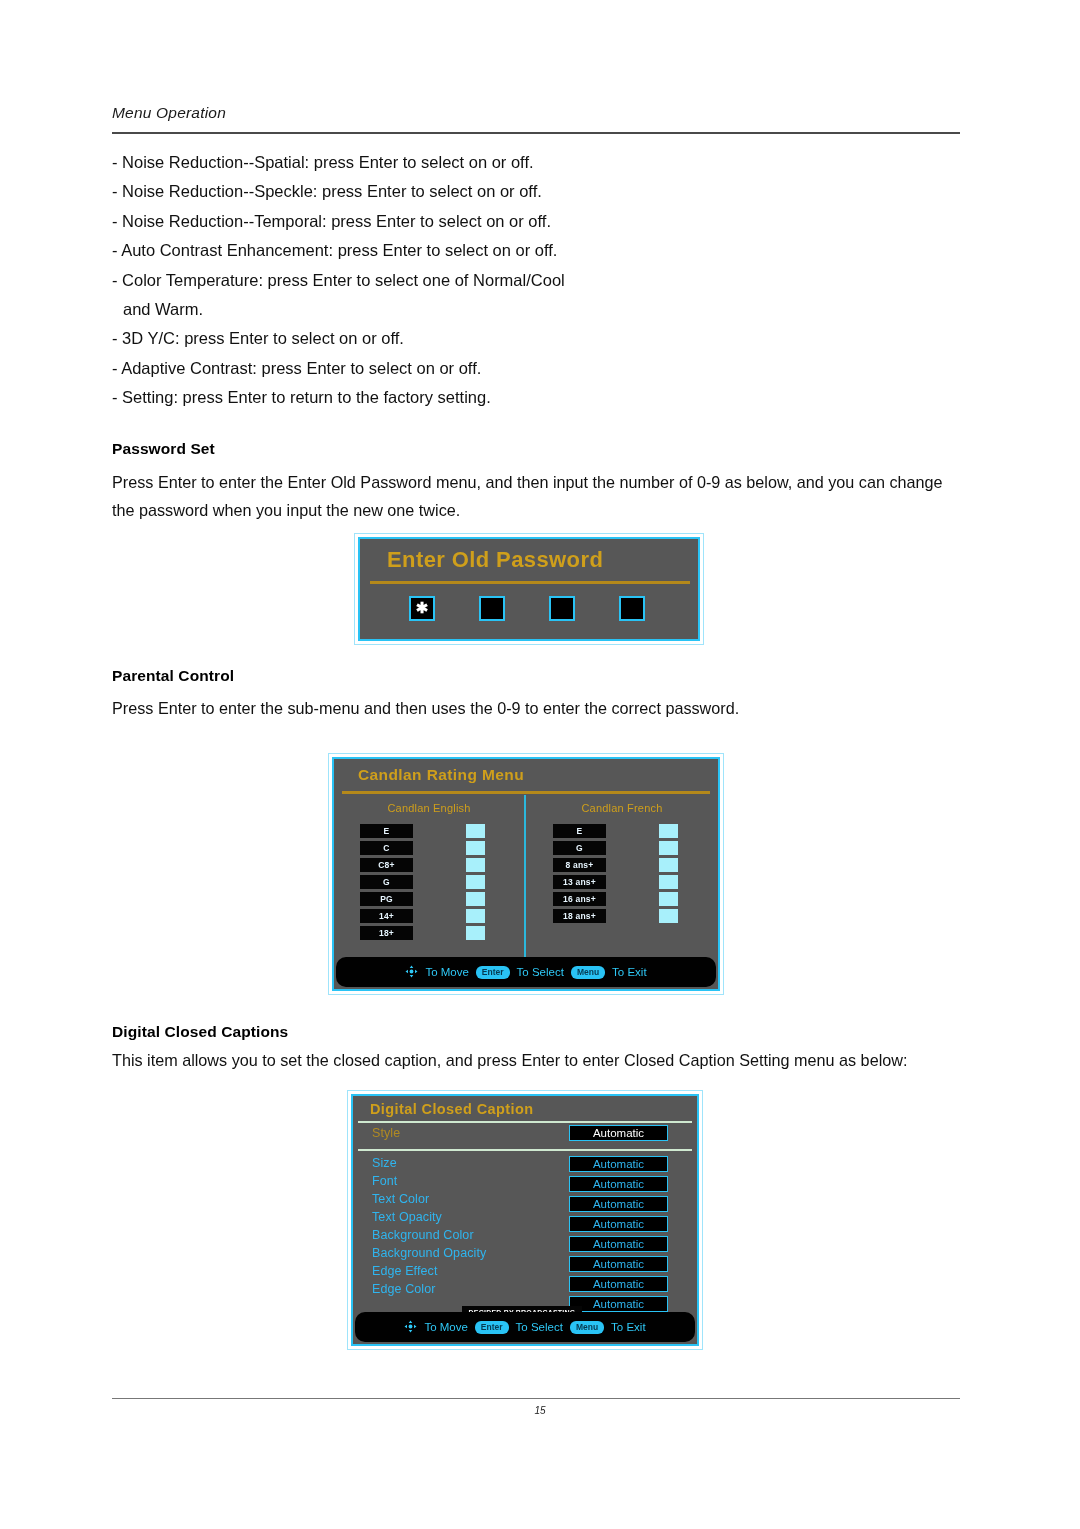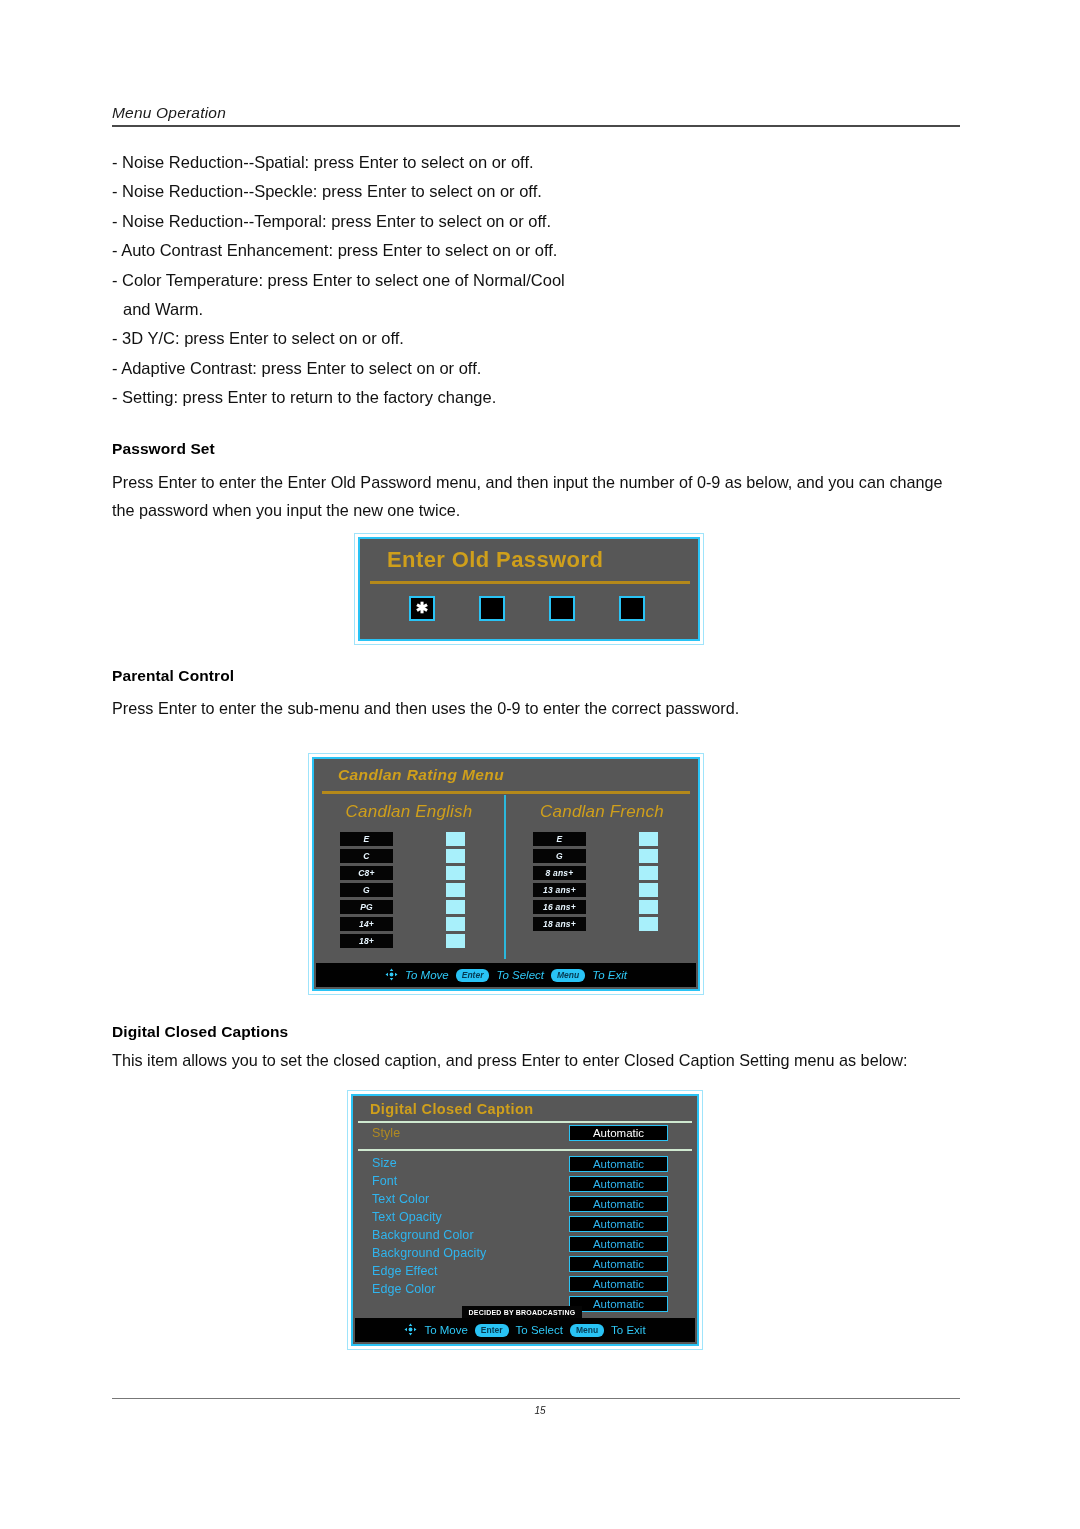--- a/index.html
+++ b/index.html
@@ -21,21 +21,21 @@
     position: absolute;
     left: 112px;
     top: 104px;
     width: 848px;
   }
   .page-header-title {
     font-style: italic;
     font-size: 15.5px;
     color: #1a1a1a;
     letter-spacing: .2px;
-    padding-bottom: 3px;
+    padding-bottom: 10px;
   }
   .page-header-rule {
     height: 2px;
     background: #4a4a4a;
     width: 100%;
   }
 
   .page-footer-rule {
     position: absolute;
     left: 112px;
@@ -140,25 +140,24 @@
     border: 2px solid #29c3f5;
     color: #ffffff;
     font-size: 15px;
     line-height: 19px;
     text-align: center;
     font-weight: bold;
   }
 
   
   #rating-osd {
-    left: 312px;
+    left: 332px;
     top: 757px;
     width: 388px;
     height: 234px;
-    font-style: italic;
   }
   #rating-osd .osd-title {
     position: absolute;
     left: 24px;
     top: 7px;
     font-size: 15.5px;
   }
   #rating-osd .osd-rule {
     position: absolute;
     left: 8px;
@@ -176,21 +175,21 @@
   }
   .rating-col {
     width: 50%;
     position: relative;
     box-sizing: border-box;
   }
   .rating-col.left { border-right: 2px solid #2bb8dd; }
   .rating-col-head {
     text-align: center;
     color: #cf9f1b;
-    font-size: 17px;
+    font-size: 11px;
     padding-top: 7px;
     letter-spacing: .2px;
   }
   .rating-rows {
     margin-top: 10px;
     padding-left: 26px;
     display: flex;
     flex-direction: column;
     gap: 3px;
   }
@@ -288,28 +287,29 @@
     line-height: 14px;
     text-align: center;
     letter-spacing: .2px;
   }
 
   
   .osd-footer {
     position: absolute;
     left: 2px;
     bottom: 2px;
-    height: 24px;
+    height: 30px;
     background: #010101;
     display: flex;
     align-items: center;
     justify-content: center;
     gap: 7px;
     color: #2fc9f7;
     font-size: 11.5px;
+    border-radius: 10px;
   }
   #rating-osd .osd-footer { width: 380px; }
   #dcc-osd .osd-footer { width: 340px; }
   .dpad-icon { display: block; }
   .key-badge {
     background: #29c3f5;
     color: #063a52;
     font-size: 8.5px;
     font-weight: bold;
     border-radius: 6px;
@@ -328,21 +328,21 @@
 
 <div class="bullets">
   <div class="bullet-line">- Noise Reduction--Spatial: press Enter to select on or off.</div>
   <div class="bullet-line">- Noise Reduction--Speckle: press Enter to select on or off.</div>
   <div class="bullet-line">- Noise Reduction--Temporal: press Enter to select on or off.</div>
   <div class="bullet-line">- Auto Contrast Enhancement: press Enter to select on or off.</div>
   <div class="bullet-line">- Color Temperature: press Enter to select one of Normal/Cool</div>
   <div class="bullet-line indent">and Warm.</div>
   <div class="bullet-line">- 3D Y/C: press Enter to select on or off.</div>
   <div class="bullet-line">- Adaptive Contrast: press Enter to select on or off.</div>
-  <div class="bullet-line">- Setting: press Enter to return to the factory change.</div>
+  <div class="bullet-line">- Setting: press Enter to return to the factory setting.</div>
 </div>
 
 <div class="section-head" style="top:440px">Password Set</div>
 <div class="section-para" style="top:468px">Press Enter to enter the Enter Old Password menu, and then input the number of 0-9 as below, and you can change the password when you input the new one twice.</div>
 
 <div class="osd" id="password-osd">
   <div class="osd-title">Enter Old Password</div>
   <div class="osd-rule"></div>
   <div class="pw-boxes">
     <div class="pw-box">✱</div>

